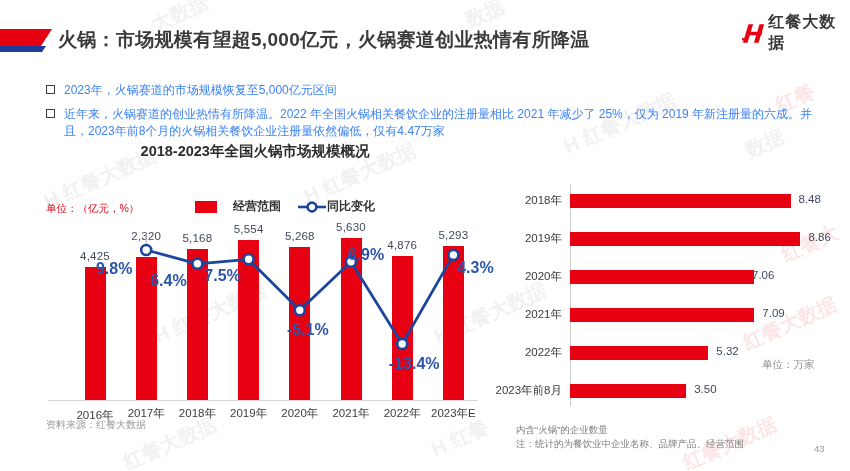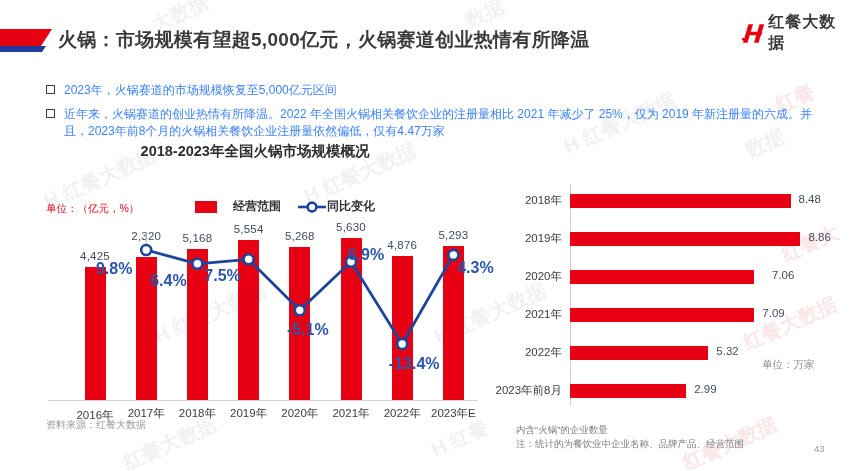--- a/index.html
+++ b/index.html
@@ -165,30 +165,30 @@
   <div class="right-plot" id="right-plot">
       <div class="vaxis" style="left:70px;top:4px;height:222px"></div>
       <div class="rcat" style="left:62px;top:13px">2018年</div>
       <div class="hbar" style="left:70px;top:14px;width:220.5px"></div>
       <div class="rval" style="left:298.5px;top:13px">8.48</div>
       <div class="rcat" style="left:62px;top:51px">2019年</div>
       <div class="hbar" style="left:70px;top:52px;width:230.4px"></div>
       <div class="rval" style="left:308.4px;top:51px">8.86</div>
       <div class="rcat" style="left:62px;top:89px">2020年</div>
       <div class="hbar" style="left:70px;top:90px;width:183.6px"></div>
-      <div class="rval" style="left:272px;top:89px">7.06</div>
+      <div class="rval" style="left:252px;top:89px">7.06</div>
       <div class="rcat" style="left:62px;top:127px">2021年</div>
       <div class="hbar" style="left:70px;top:128px;width:184.3px"></div>
       <div class="rval" style="left:262.3px;top:127px">7.09</div>
       <div class="rcat" style="left:62px;top:165px">2022年</div>
       <div class="hbar" style="left:70px;top:166px;width:138.3px"></div>
       <div class="rval" style="left:216.3px;top:165px">5.32</div>
       <div class="rcat" style="left:62px;top:203px">2023年前8月</div>
       <div class="hbar" style="left:70px;top:204px;width:116.2px"></div>
-      <div class="rval" style="left:194.2px;top:203px">2.99</div>
+      <div class="rval" style="left:194.2px;top:203px">3.50</div>
     </div>
   <div class="unit-right">单位：万家</div>
   <div class="notes" id="notes">
       <div>内含“火锅”的企业数量</div>
       <div>注：统计的为餐饮业中企业名称、品牌产品、经营范围</div>
     </div>
 
   <div class="page-num">43</div>
 </div>
 

